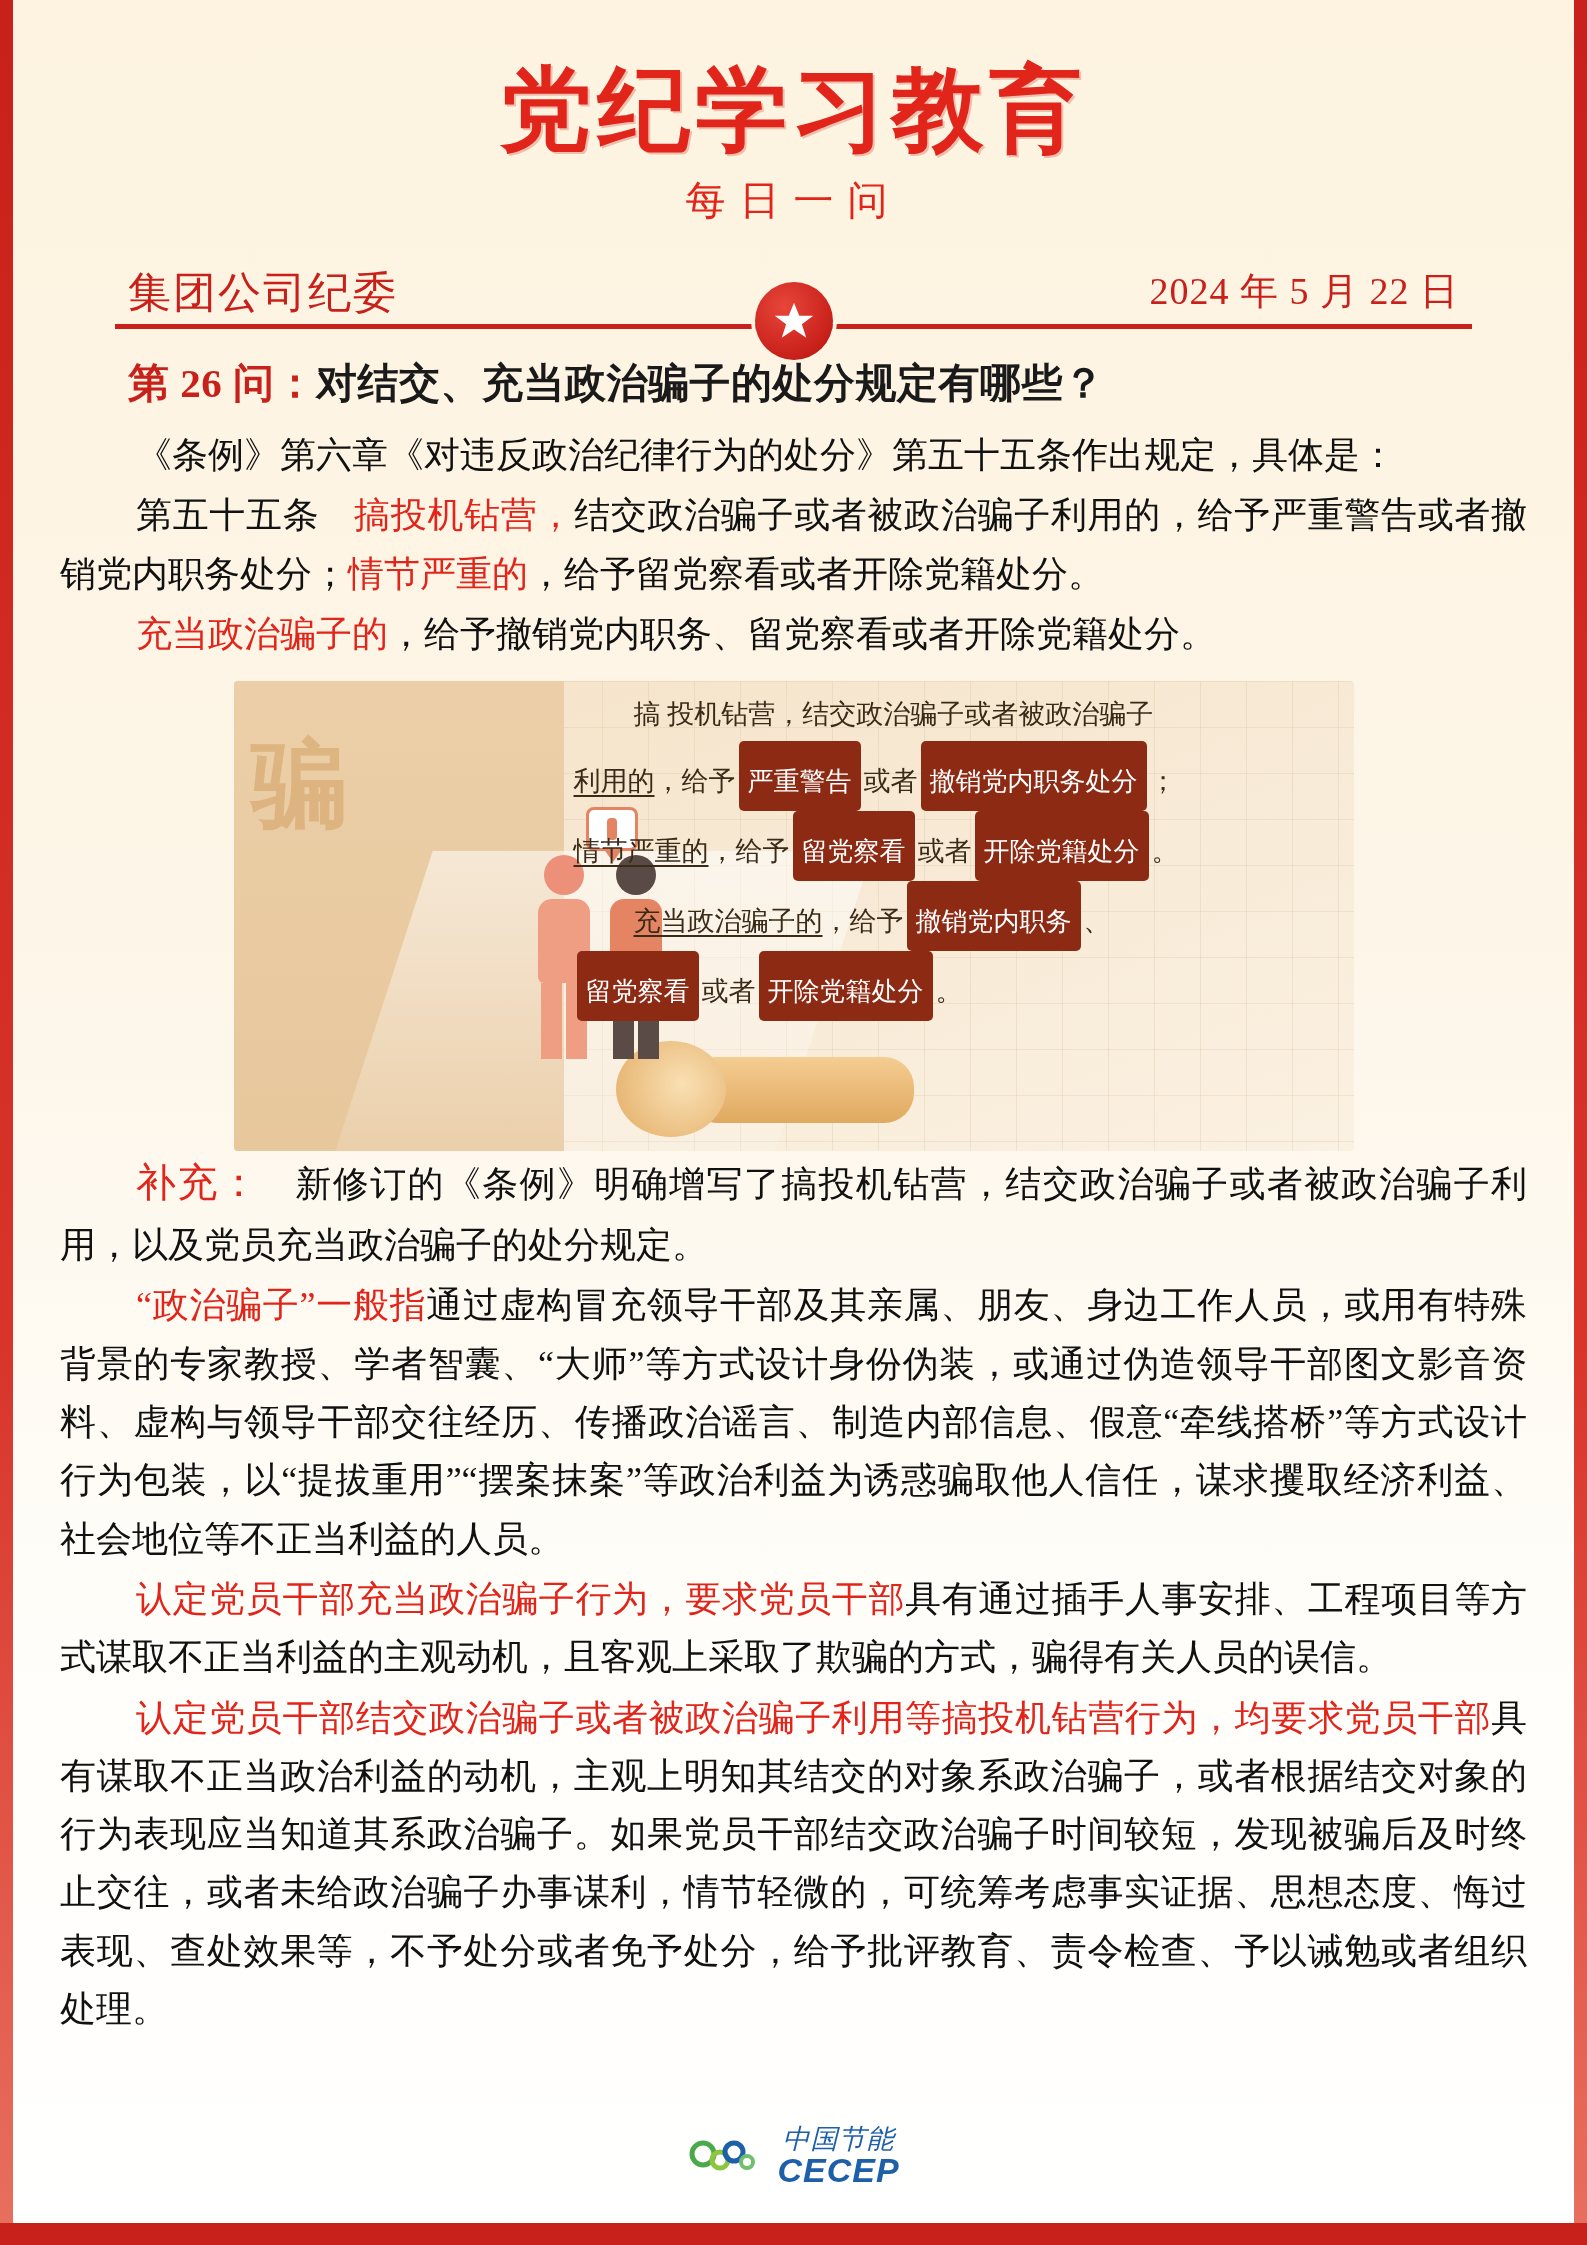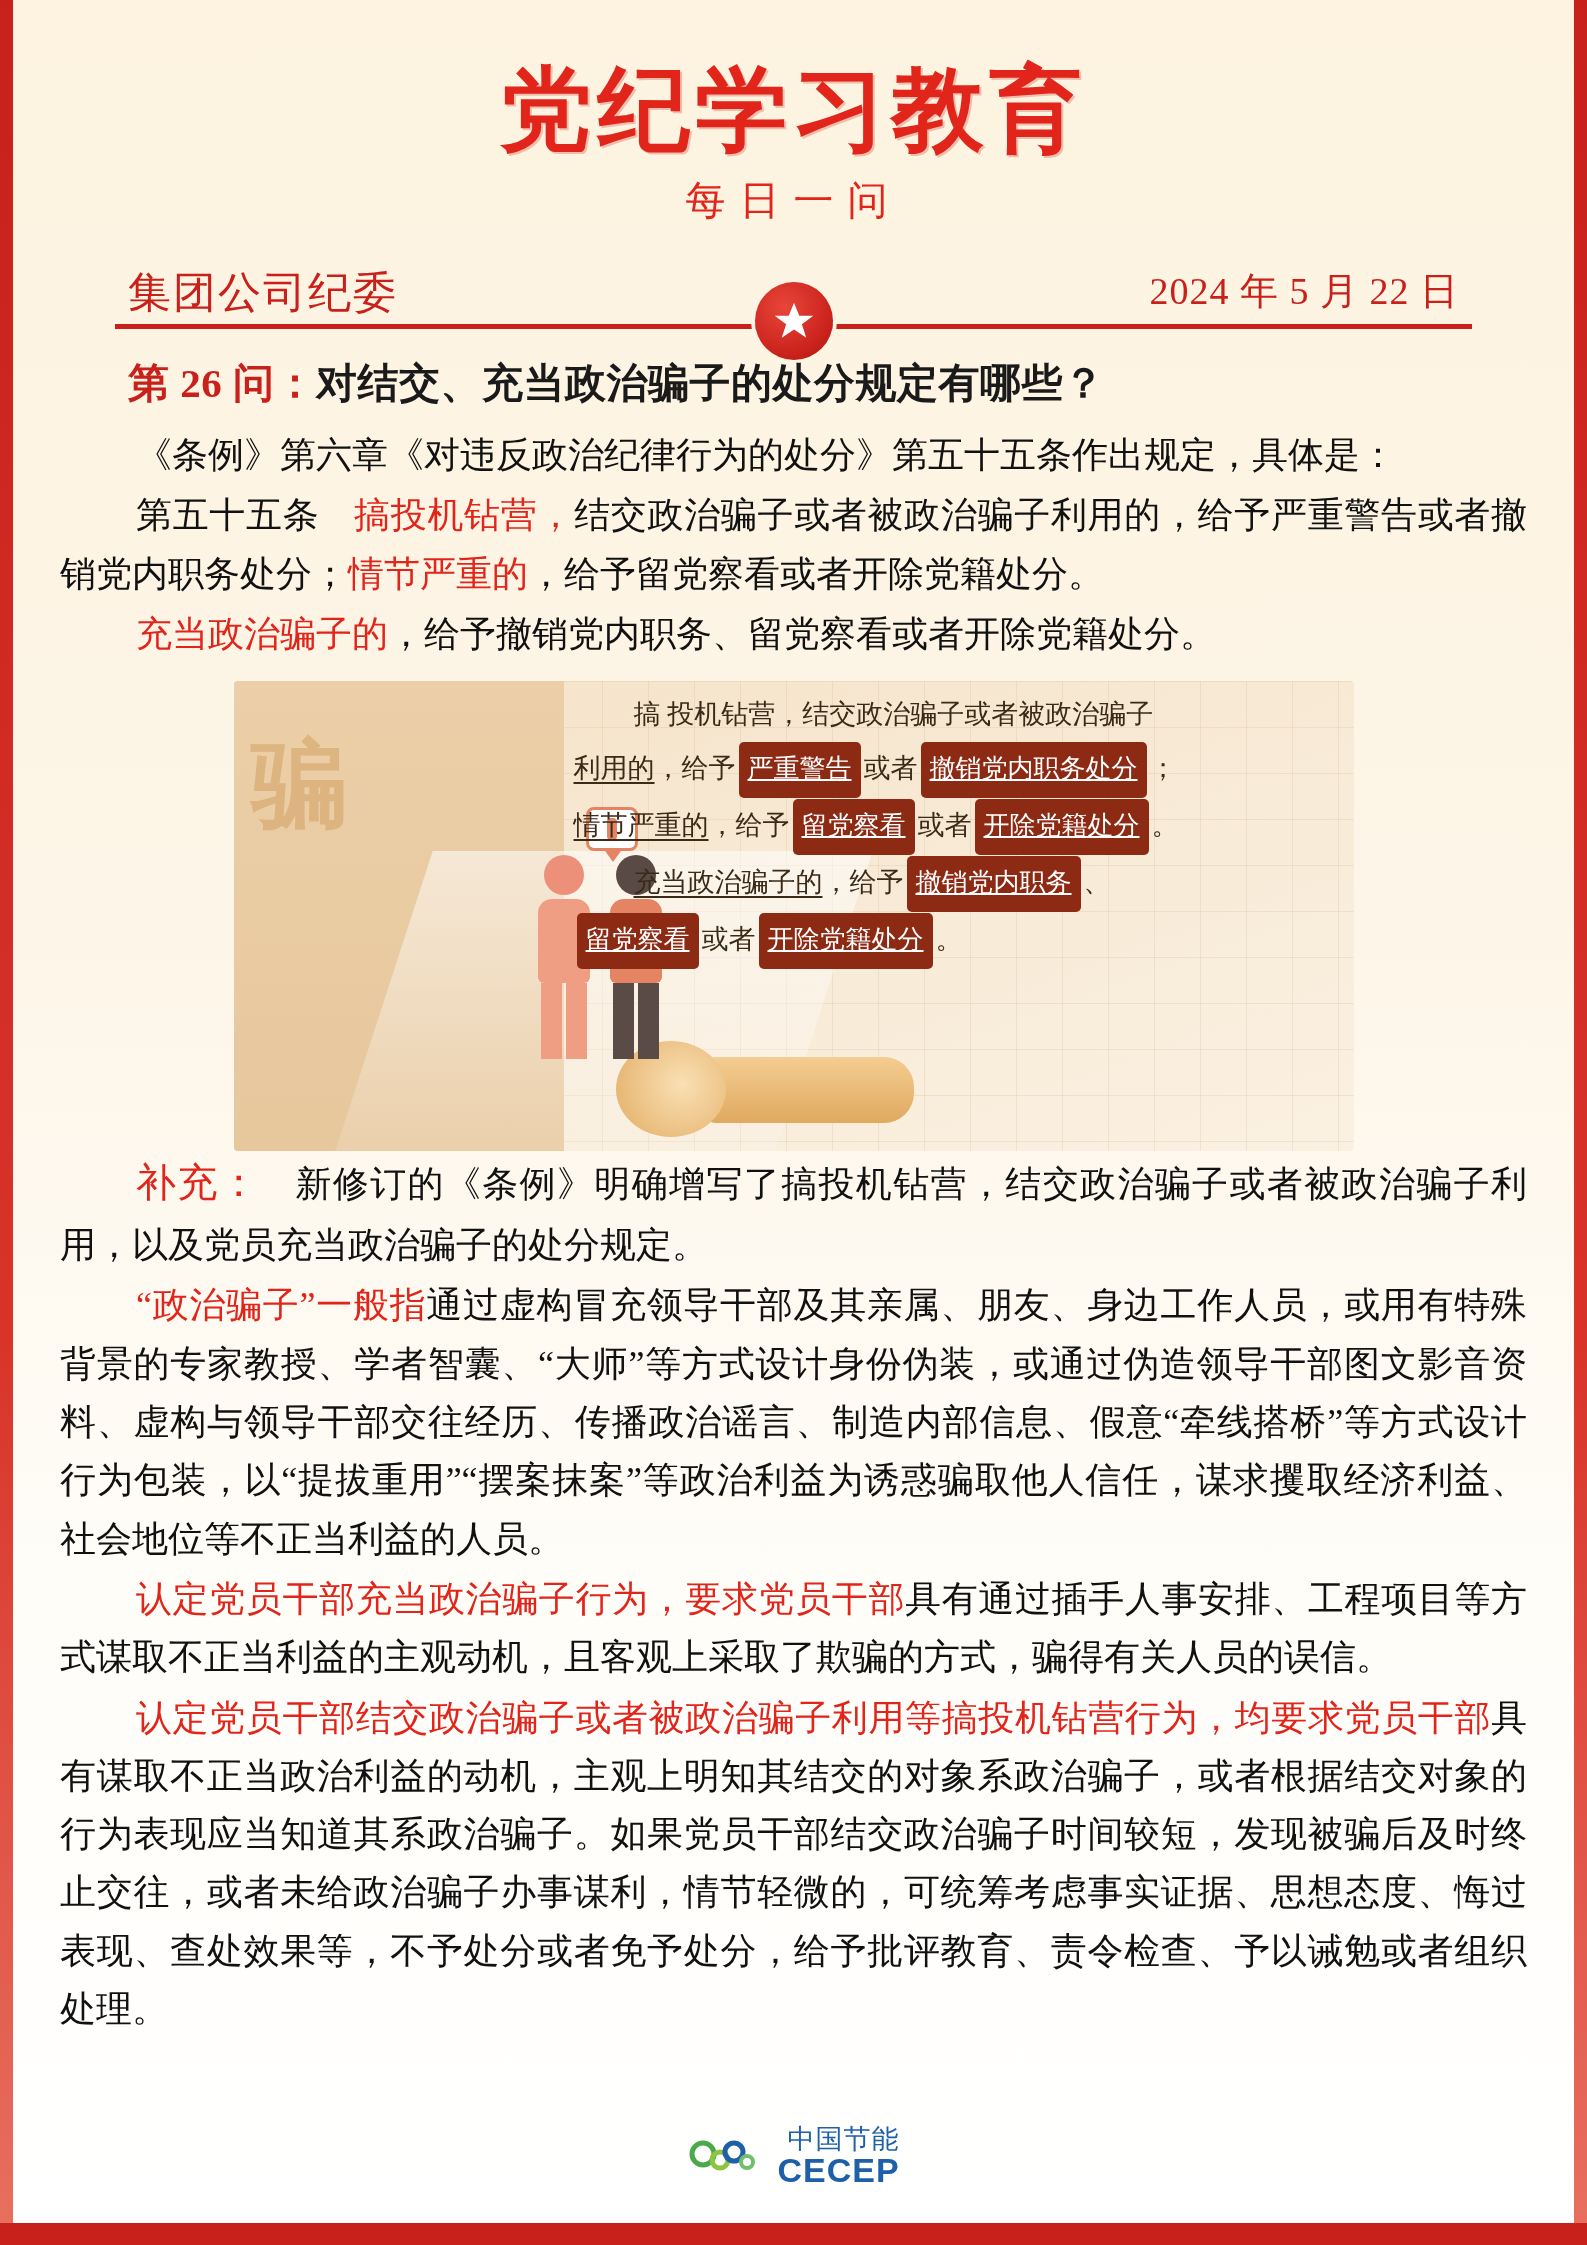--- a/index.html
+++ b/index.html
@@ -250,42 +250,42 @@
     color: #3a2a18;
   }
   .illus-text .line { white-space: nowrap; }
   .illus-text .l1 { margin-left: 60px; }
   .illus-text .l4 { margin-left: 60px; }
   .chip {
     display: inline-block;
     background: #8c2a14;
     color: #fff;
     border-radius: 5px;
-    padding: 1px 9px 3px 9px;
+    padding: 15px 9px 3px 9px;
     margin: 0 3px;
     font-size: 26px;
-    text-decoration: underline;
   }
   .uline { text-decoration: underline; text-underline-offset: 5px; }
 
   
   .footer-logo {
     position: absolute;
     left: 0; right: 0;
     bottom: 58px;
     display: flex;
     justify-content: center;
     align-items: center;
     gap: 12px;
   }
   .logo-mark { width: 78px; height: 54px; position: relative; }
   .logo-text {
     line-height: 1.0;
-    text-align: right;
+    text-align: center;
     font-family: "Liberation Sans", sans-serif;
+    font-style: italic;
   }
   .logo-cn { font-size: 27px; color: #1d5fa8; letter-spacing: 1px; }
   .logo-en { font-size: 34px; color: #1d5fa8; font-weight: bold; letter-spacing: 1px; }
 </style>
 </head>
 <body>
 
 <div class="page">
   <div class="edge-left"></div>
   <div class="edge-right"></div>

